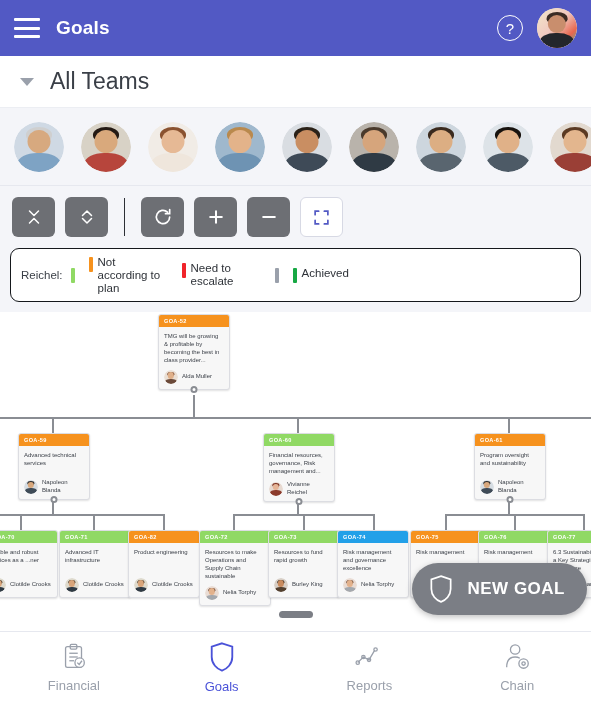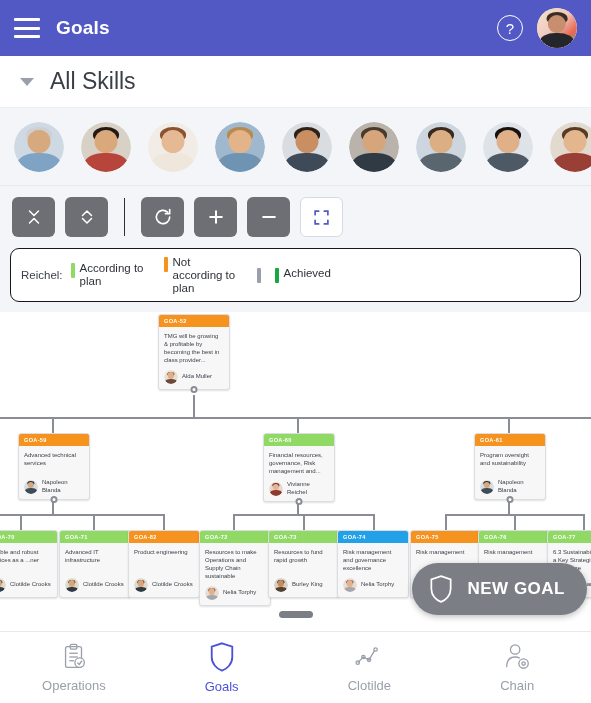--- a/index.html
+++ b/index.html
@@ -125,21 +125,21 @@
           <div class="hair" style="background:#3b2c24"></div>
           <div class="head" style="background:#c98e6d"></div>
           <div class="body" style="background:#23262b"></div>
         </div>
       </div>
     </div>
   </div>
 
   <div class="teams-head">
     <div class="chev-down"></div>
-    <div class="teams-title">All Skills</div>
+    <div class="teams-title">All Teams</div>
   </div>
 
   <div class="avatars">
     <div class="av">
         <div class="ph">
           <div class="bg" style="background:#cfd9e4"></div>
           <div class="hair" style="background:#cfcfcf"></div>
           <div class="head" style="background:#d7a97f"></div>
           <div class="body" style="background:#7ea3c4"></div>
         </div>
@@ -250,25 +250,28 @@
       </svg>
     </div>
   </div>
 
   <div class="legend-wrap">
     <div class="legend">
       <div class="legend-label">Reichel:</div>
 
       <div class="legend-item">
         <div class="swatch" style="background:#90d964"></div>
-        <div class="legend-text">According to plan</div>
       </div>
       <div class="legend-item">
         <div class="swatch" style="background:#f6921e"></div>
         <div class="legend-text">Not according to plan</div>
+      </div>
+      <div class="legend-item">
+        <div class="swatch" style="background:#f0242a"></div>
+        <div class="legend-text">Need to escalate</div>
       </div>
       <div class="legend-item">
         <div class="swatch" style="background:#9aa0ab"></div>
       </div>
       <div class="legend-item">
         <div class="swatch" style="background:#17a844"></div>
         <div class="legend-text">Achieved</div>
       </div>
     </div>
   </div>
@@ -527,37 +530,37 @@
     <div class="navitem">
       <svg width="30" height="30" viewBox="0 0 32 32" fill="none" stroke="#9aa0ab" stroke-width="1.4">
         <rect x="7" y="5" width="17" height="22" rx="2"></rect>
         <rect x="12" y="2.5" width="7" height="5" rx="1.2"></rect>
         <line x1="11" y1="12" x2="20" y2="12"></line>
         <line x1="11" y1="16" x2="20" y2="16"></line>
         <line x1="11" y1="20" x2="16" y2="20"></line>
         <circle cx="22" cy="22" r="5" fill="#fff"></circle>
         <polyline points="19.5,22 21.5,24 24.5,20"></polyline>
       </svg>
-      <span class="navlabel">Operations</span>
+      <span class="navlabel">Financial</span>
     </div>
     <div class="navitem active">
       <svg width="30" height="32" viewBox="0 0 24 28" fill="none" stroke="#4a52d8" stroke-width="1.6">
         <path d="M12 2 L21 5 V14 C21 20 16.5 24.5 12 26 C7.5 24.5 3 20 3 14 V5 Z"></path>
       </svg>
       <span class="navlabel">Goals</span>
     </div>
     <div class="navitem">
       <svg width="30" height="30" viewBox="0 0 32 32" fill="none" stroke="#9aa0ab" stroke-width="1.4">
         <polyline points="4,22 10,16 16,19 22,9"></polyline>
         <circle cx="4" cy="22" r="1.8"></circle>
           <circle cx="10" cy="16" r="1.8"></circle>
         <circle cx="16" cy="19" r="1.8"></circle>
           <circle cx="23" cy="8" r="1.8"></circle>
       </svg>
-      <span class="navlabel">Clotilde</span>
+      <span class="navlabel">Reports</span>
     </div>
     <div class="navitem">
       <svg width="30" height="30" viewBox="0 0 32 32" fill="none" stroke="#9aa0ab" stroke-width="1.4">
         <circle cx="14" cy="8" r="5"></circle>
         <path d="M5 27 C5 19 9 16 14 16 C16 16 17.7 16.5 19 17.3"></path>
         <circle cx="23" cy="23" r="5"></circle>
         <circle cx="23" cy="23" r="1.8"></circle>
       </svg>
       <span class="navlabel">Chain</span>
     </div>

